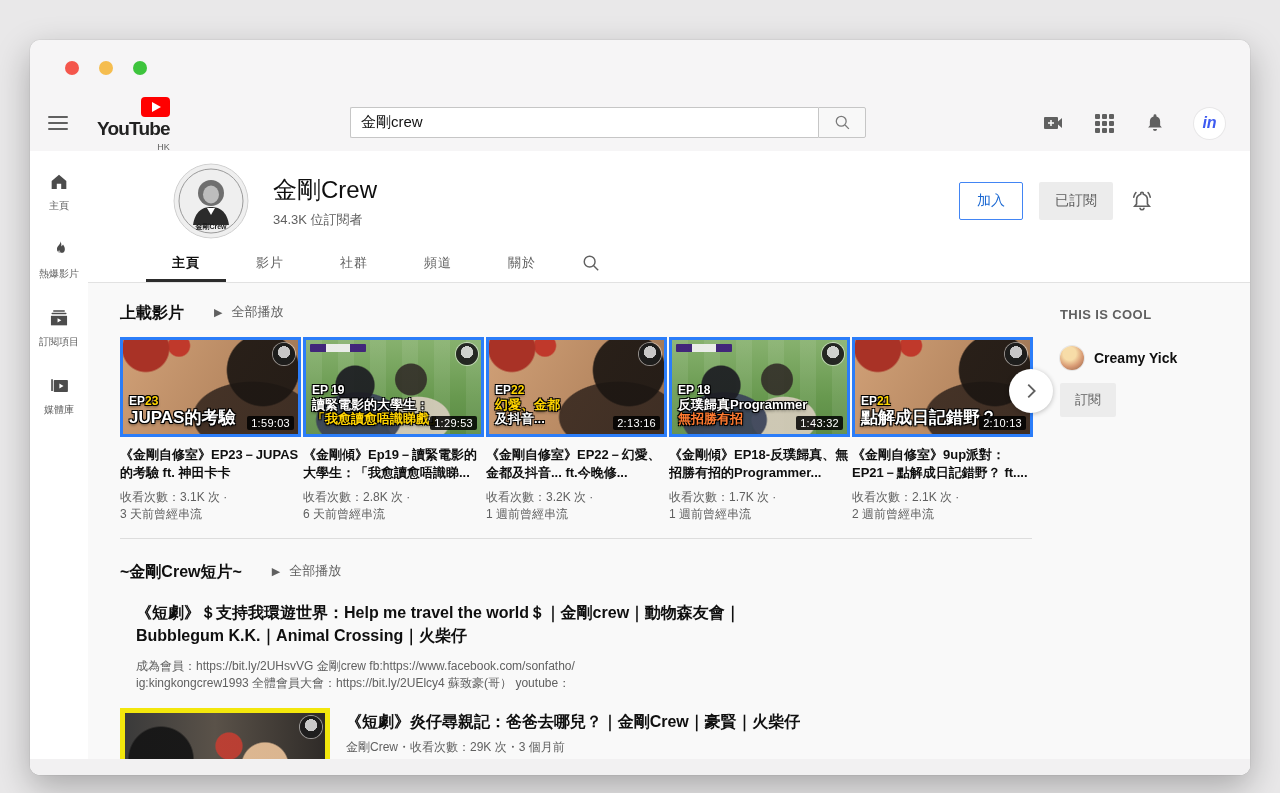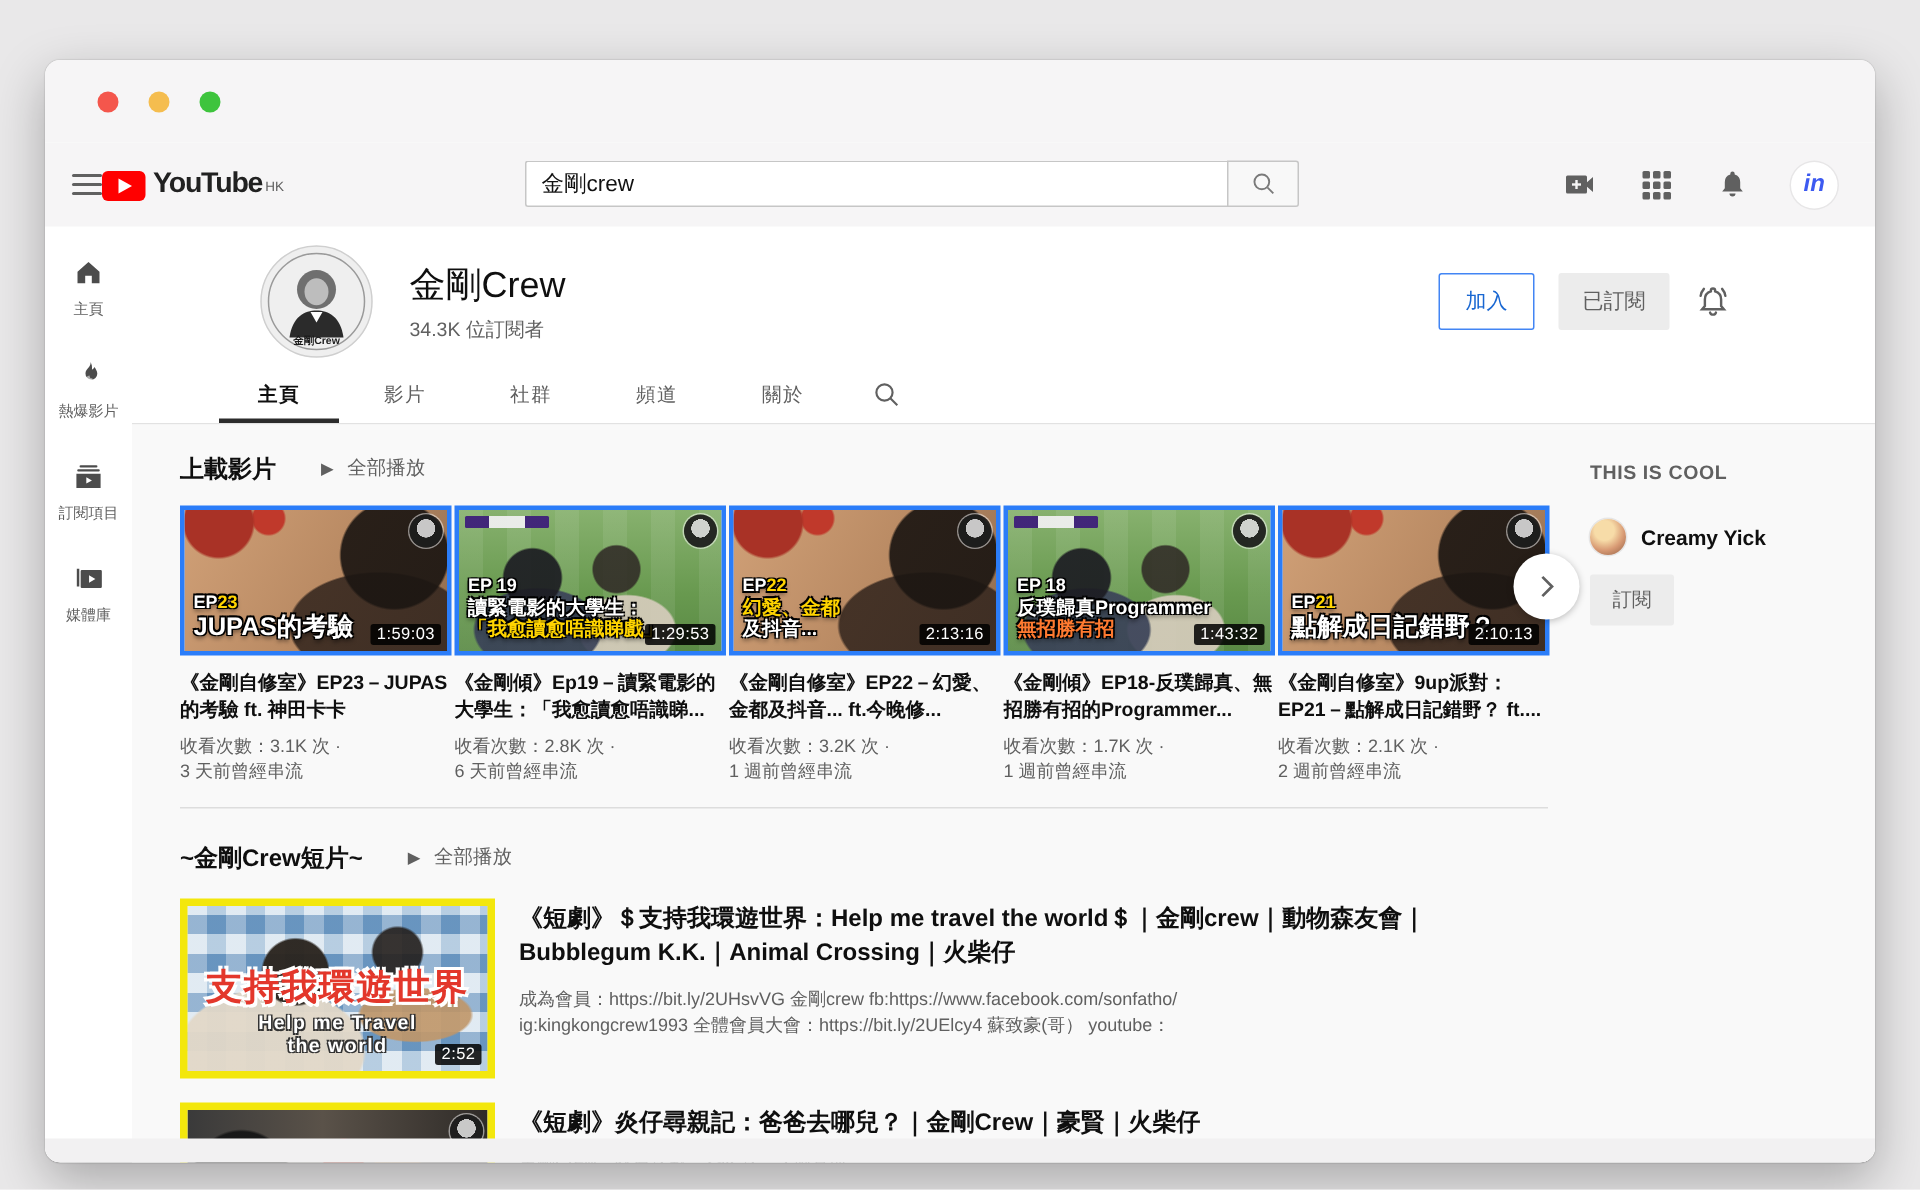--- a/index.html
+++ b/index.html
@@ -15,21 +15,21 @@
     box-shadow:0 12px 34px rgba(0,0,0,.28),0 0 1px rgba(0,0,0,.35);
   }
   
   .titlebar{height:55px;background:#f6f5f6;display:flex;align-items:center;padding-left:35px;}
   .tl{width:14px;height:14px;border-radius:50%;margin-right:20px;}
   .tl.red{background:#f4564c;} .tl.yellow{background:#f5bd4f;} .tl.green{background:#3ec43d;}
   
   .yt-header{height:56px;background:#f6f5f6;position:relative;display:flex;align-items:center;}
   .hamburger{margin-left:18px;width:20px;cursor:pointer;}
   .hamburger span{display:block;height:2px;background:#606060;margin:4px 0;border-radius:1px;}
-  .logo{display:flex;align-items:center;}
+  .logo{display:flex;align-items:flex-end;margin-left:24px;flex-direction:column;}
   .logo-badge{width:29px;height:20px;background:#ff0000;border-radius:4px;position:relative;margin-top:2px;}
   .logo-badge:after{content:"";position:absolute;left:11px;top:5px;border-left:9px solid #fff;border-top:5px solid transparent;border-bottom:5px solid transparent;}
   .logo-word{font-size:19px;font-weight:700;letter-spacing:-0.8px;color:#212121;margin-left:5px;line-height:24px;}
   .logo-region{font-size:9px;color:#606060;margin-left:2px;margin-top:1px;}
   .search{position:absolute;left:320px;top:12px;display:flex;}
   .search input{
     width:468px;height:31px;box-sizing:border-box;border:1px solid #c6c6c6;border-right:none;
     border-radius:2px 0 0 2px;padding:0 10px;font-size:15px;color:#111;background:#fff;outline:none;
     font-family:inherit;
   }
@@ -385,28 +385,20 @@
 
           <div class="sec-head sec2">
             <span class="sec-title">~金剛Crew短片~</span>
             <span class="play-all">
                 <span class="play-tri">▶</span>
                 <span>全部播放</span>
               </span>
           </div>
 
           <div class="list-item">
-            <div class="l-thumb bg-tiles">
-              <div class="l-ov">
-                <div class="sh-cn">支持我環遊世界</div>
-                <div class="sh-en">Help me Travel</div>
-                <div class="sh-en">the world</div>
-              </div>
-              <span class="dur">2:52</span>
-            </div>
             <div class="l-body">
               <div class="l-title">《短劇》＄支持我環遊世界：Help me travel the world＄｜金剛crew｜動物森友會｜Bubblegum K.K.｜Animal Crossing｜火柴仔</div>
               <div class="l-desc">
                 <div>成為會員：https://bit.ly/2UHsvVG 金剛crew fb:https://www.facebook.com/sonfatho/</div>
                 <div>ig:kingkongcrew1993 全體會員大會：https://bit.ly/2UElcy4 蘇致豪(哥） youtube：</div>
               </div>
             </div>
           </div>
 
           <div class="list-item">

